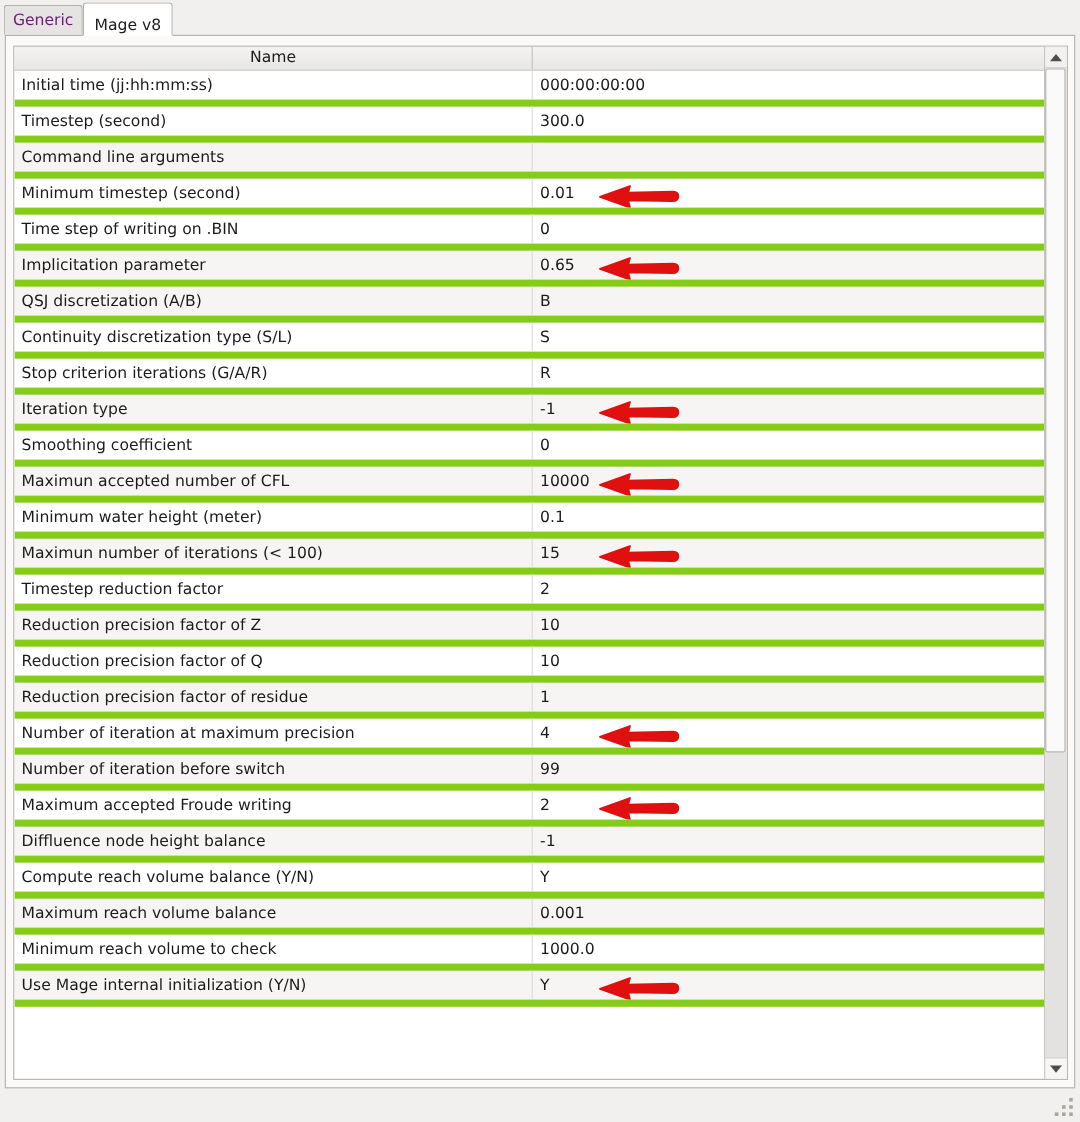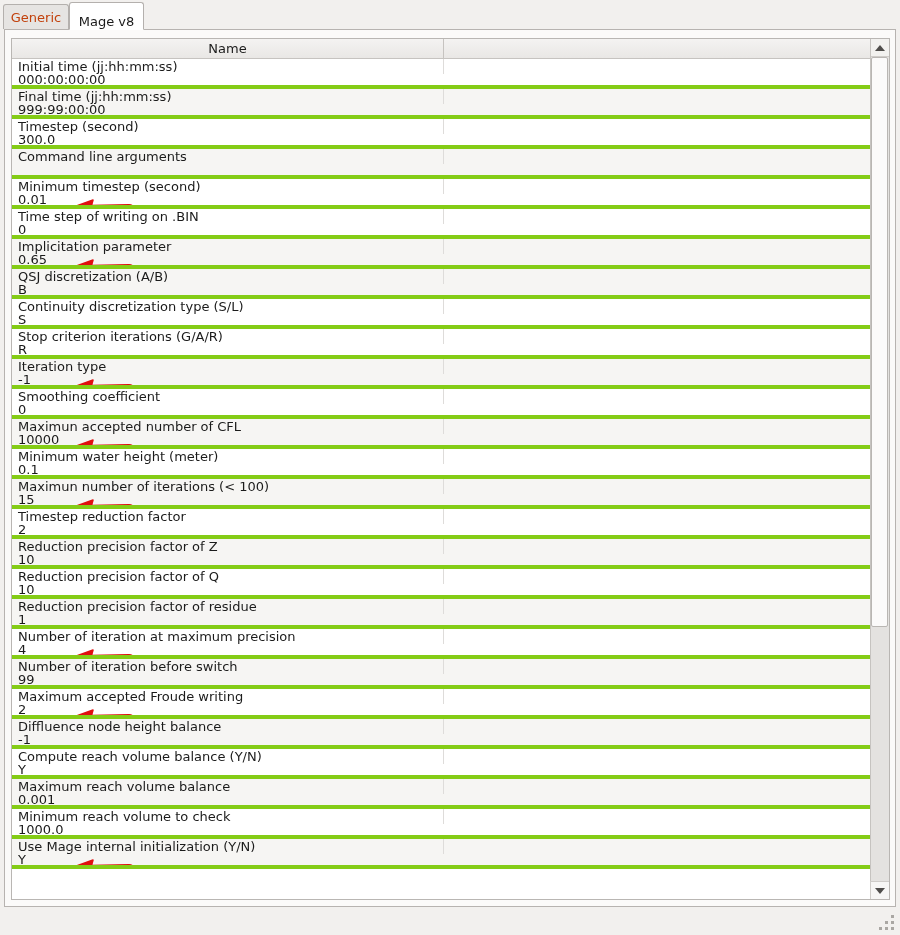--- a/index.html
+++ b/index.html
@@ -19,21 +19,21 @@
     position: absolute;
     display: flex; align-items: center; justify-content: center;
     border: 1px solid #b4b0ad;
     border-radius: 3px 3px 0 0;
     cursor: default;
   }
   .tab.inactive {
     left: 3px; top: 4px; width: 66px; height: 25px;
     background: #e6e4e2;
     border-bottom: none;
-    color: #c2410c;
+    color: #701a75;
   }
   .tab.active {
     left: 69px; top: 2px; width: 75px; height: 28px;
     background: #ffffff;
     border-bottom: 1px solid #ffffff;
     z-index: 3;
     align-items: flex-end;
   }
 
   
@@ -61,21 +61,21 @@
     border-bottom: 1px solid #c6c3c0;
   }
   .hcell {
     display: flex; align-items: center; justify-content: center;
     font-size: 13px; color: #1b1b1b;
   }
   .hcell.name { width: 432px; border-right: 1px solid #c6c3c0; }
   .hcell.value { flex: 1; }
 
   .rows { flex: 1 1 auto; overflow: hidden; }
-  .row { display: flex; height: 30px; background: #ffffff; border-bottom: 4px solid #84cc16; flex-direction: column; }
+  .row { display: flex; height: 30px; background: #ffffff; border-bottom: 6px solid #84cc16; }
   .row.alt { background: #f6f5f3; }
   .cell { display: flex; align-items: center; padding-left: 6px; overflow: hidden; white-space: nowrap; }
   .cell.name { width: 432px; border-right: 1px solid #dedcda; }
   .cell.value { flex: 1; position: relative; }
   .cell.value .arrow-svg { position: absolute; left: 54px; top: 4px; }
 
   
   .scrollbar {
     flex: 0 0 19px; width: 19px;
     background: #edebe9;
@@ -127,26 +127,20 @@
 
       <div class="table-main">
         <div class="header-row">
           <div class="hcell name">Name</div>
         </div>
         <div class="rows" id="rows">
             <div class="row">
               <div class="cell name">Initial time (jj:hh:mm:ss)</div>
               <div class="cell value">
                 <span>000:00:00:00</span>
-              </div>
-            </div>
-            <div class="row alt">
-              <div class="cell name">Final time (jj:hh:mm:ss)</div>
-              <div class="cell value">
-                <span>999:99:00:00</span>
               </div>
             </div>
             <div class="row">
               <div class="cell name">Timestep (second)</div>
               <div class="cell value">
                 <span>300.0</span>
               </div>
             </div>
             <div class="row alt">
               <div class="cell name">Command line arguments</div>

